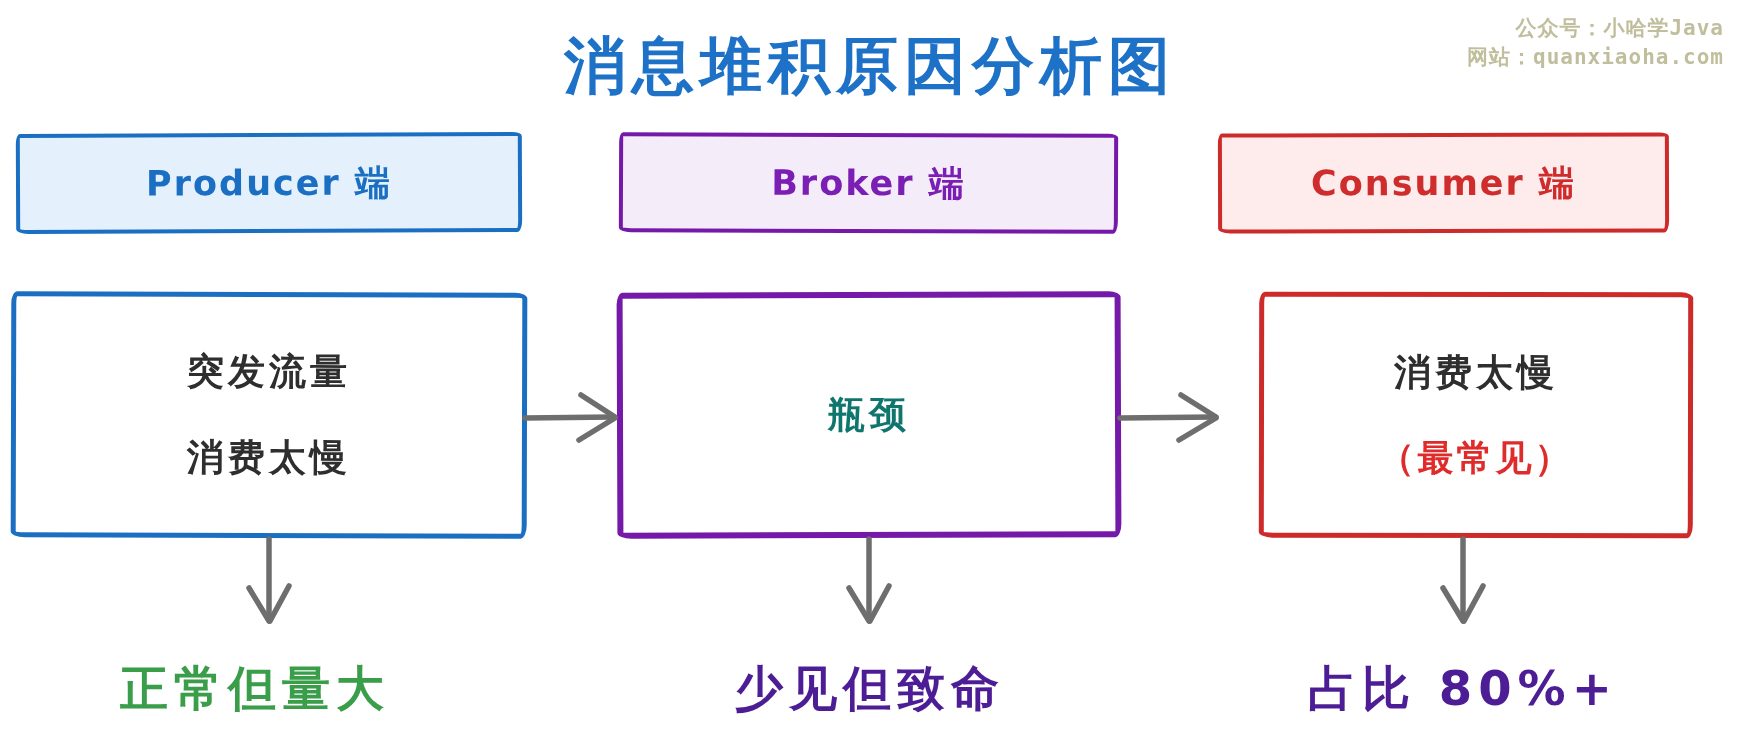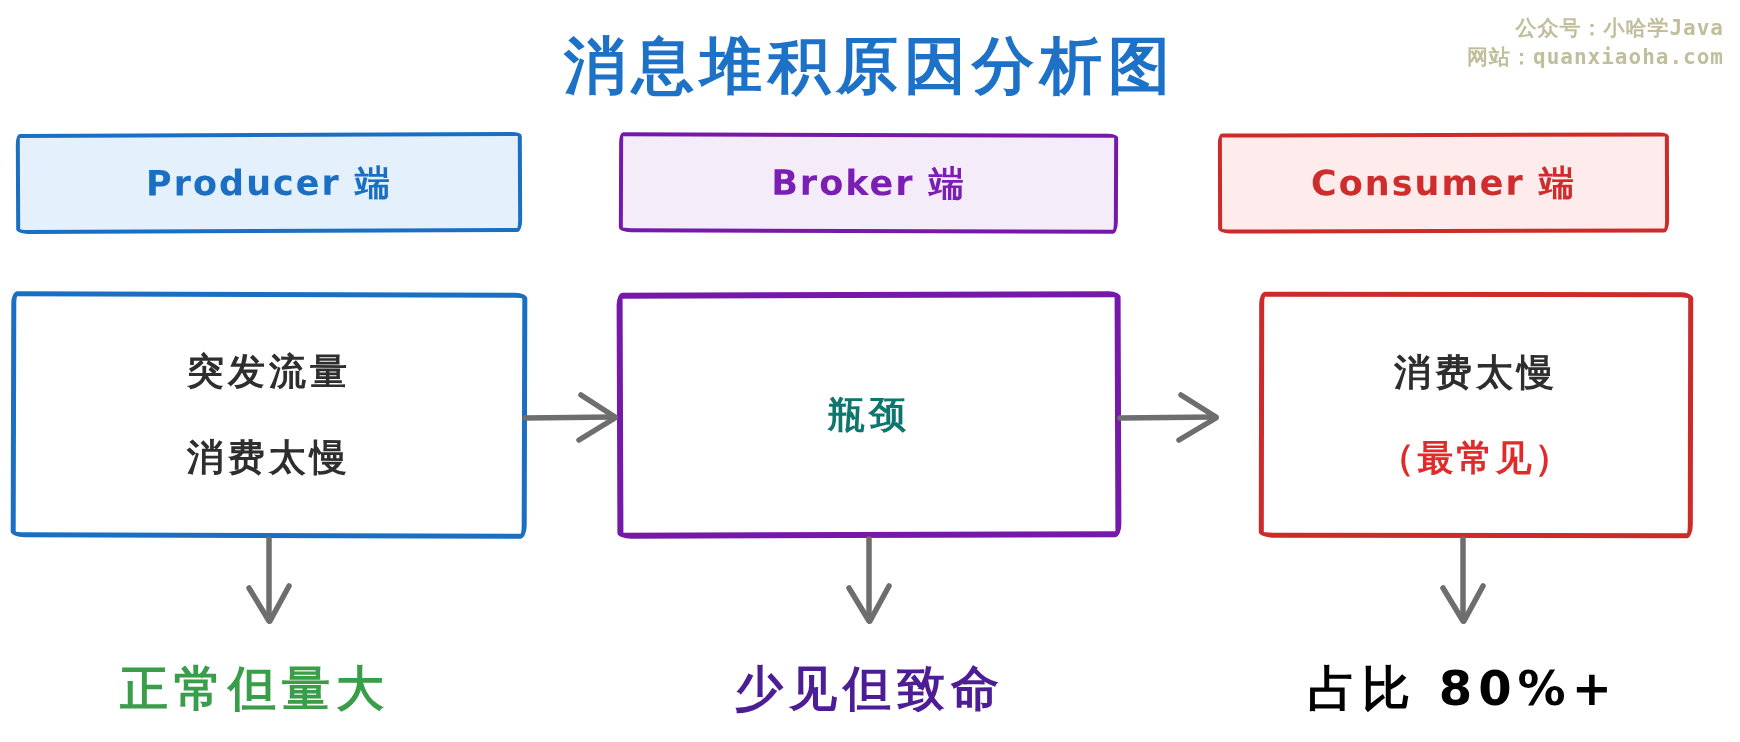--- a/index.html
+++ b/index.html
@@ -164,15 +164,15 @@
     <path d="M52 50 L33 85" stroke="currentColor" stroke-width="5.5" fill="none" stroke-linecap="round"></path>
   </svg>
   <svg class="arrow-svg arrow-down-3" width="64" height="90" viewBox="0 0 64 90" style="color: rgb(110, 110, 110);">
     <path d="M32 3 L32 82" stroke="currentColor" stroke-width="5.5" fill="none" stroke-linecap="round"></path>
     <path d="M12 52 L32 85" stroke="currentColor" stroke-width="5.5" fill="none" stroke-linecap="round"></path>
     <path d="M52 50 L33 85" stroke="currentColor" stroke-width="5.5" fill="none" stroke-linecap="round"></path>
   </svg>
 
   <div class="verdict v1" style="color: rgb(58, 157, 74);">正常但量大</div>
   <div class="verdict v2" style="color: #4c1d95;">少见但致命</div>
-  <div class="verdict v3" style="color: #000000; text-align: right;">占比 80%+</div>
+  <div class="verdict v3" style="color: #4c1d95; text-align: right;">占比 80%+</div>
 
 </div>
 
 </body></html>

